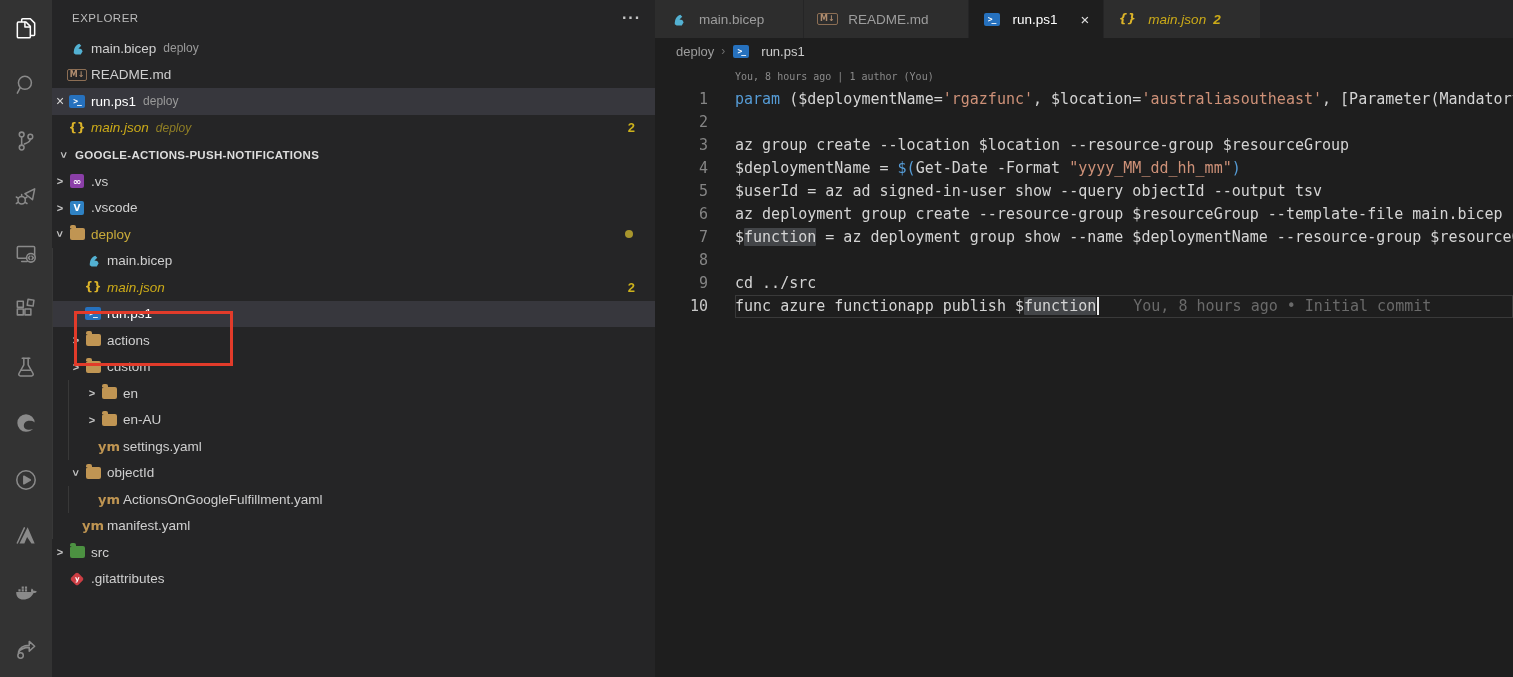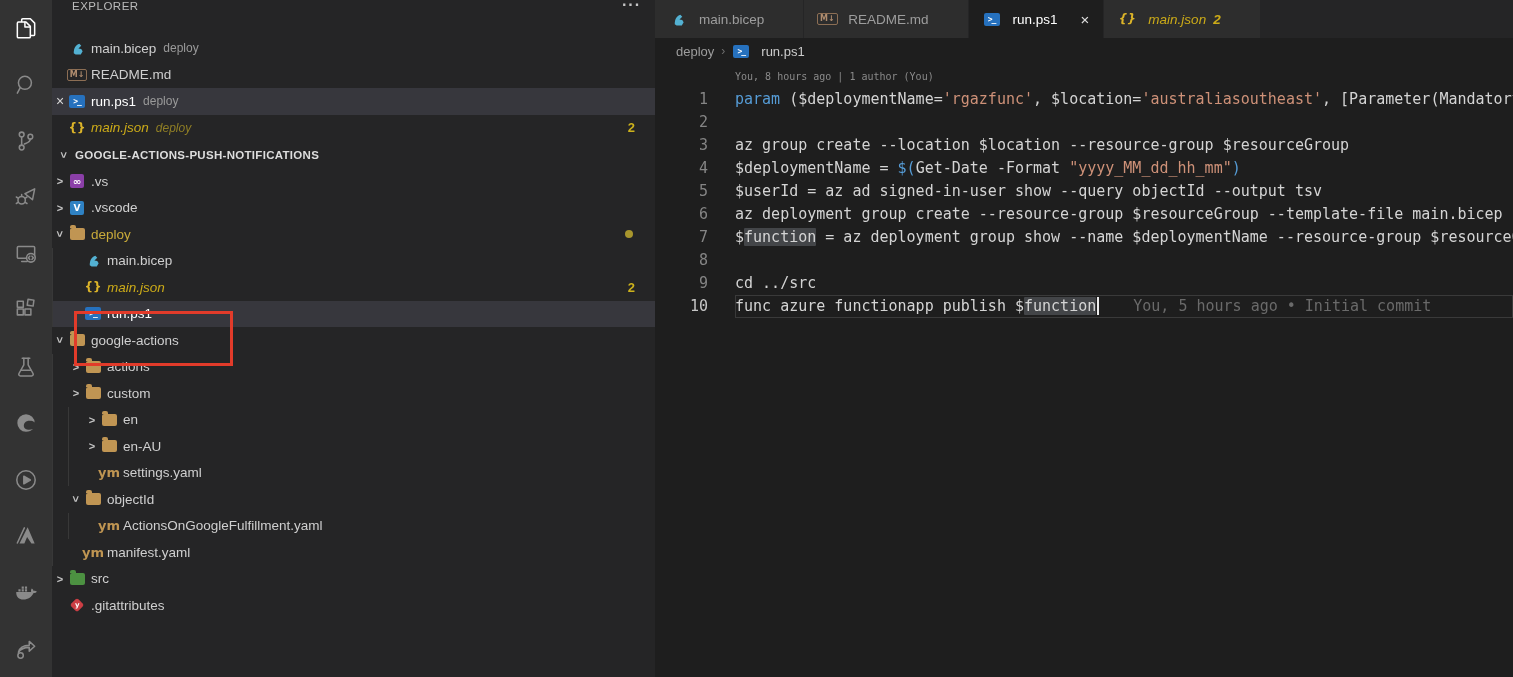--- a/index.html
+++ b/index.html
@@ -7,21 +7,21 @@
        font-family:"Liberation Sans",sans-serif;-webkit-font-smoothing:antialiased;position:relative}
 
   
   .activitybar{width:52px;flex:none;background:#333333;display:flex;flex-direction:column;align-items:center}
   .ab-item{width:52px;height:57px;display:flex;align-items:center;justify-content:center;cursor:pointer}
   .ab-item svg{stroke:#8a8a8a;fill:none;stroke-width:1.4;stroke-linecap:round;stroke-linejoin:round}
   .ab-item.active svg{stroke:#ffffff}
 
   
   .sidebar{width:603px;flex:none;background:#252526;color:#cfcfcf;font-size:13.5px;position:relative;overflow:hidden}
-  .sb-header{height:35px;display:flex;align-items:flex-start;padding:0 14px 0 20px;font-size:11.5px;color:#bbbbbb;letter-spacing:.5px}
+  .sb-header{height:35px;display:flex;align-items:center;padding:0 14px 0 20px;font-size:11.5px;color:#bbbbbb;letter-spacing:.5px}
   .sb-menu{margin-left:auto;color:#c5c5c5;font-size:16px;font-weight:bold;letter-spacing:1px;cursor:pointer;line-height:10px}
   .sect{height:27px;display:flex;align-items:center;font-weight:700;font-size:11.5px;color:#dddddd;letter-spacing:.3px;cursor:pointer}
   .sect .chev{margin:0 3px 0 4px}
   .row{height:26.5px;display:flex;align-items:center;cursor:pointer;position:relative}
   .row.selected{background:#37373d;color:#ffffff}
   .chev{width:16px;flex:none;text-align:center;color:#c5c5c5;font-size:11px;font-weight:bold;display:inline-block}
   .chev.open{transform:rotate(90deg)}
   .indent{width:16px;flex:none;height:100%;}
   .indent.guide{box-shadow:inset 1px 0 0 #383838}
   .fi{width:18px;flex:none;display:inline-flex;align-items:center;justify-content:center;margin-right:5px;font-family:"DejaVu Sans",sans-serif}
@@ -252,27 +252,20 @@
       </div>
       <div class="row selected">
         <span class="indent guide"></span>
         <span class="gap16"></span>
         <span class="fi">
           <span class="g-box g-ps">&gt;_</span>
         </span>
         <span class="lbl">run.ps1</span>
       </div>
       <div class="row">
-        <span class="chev open">&gt;</span>
-        <span class="fi">
-          <span class="g-folder"></span>
-        </span>
-        <span class="lbl">google-actions</span>
-      </div>
-      <div class="row">
         <span class="indent guide"></span>
         <span class="chev">&gt;</span>
         <span class="fi">
           <span class="g-folder"></span>
         </span>
         <span class="lbl">actions</span>
       </div>
       <div class="row">
         <span class="indent guide"></span>
         <span class="chev">&gt;</span>
@@ -433,18 +426,18 @@
       <div class="cline">
         <div class="gutter">8</div>
         <div class="ctext"></div>
       </div>
       <div class="cline">
         <div class="gutter">9</div>
         <div class="ctext"><span class="tk">cd ../src</span></div>
       </div>
       <div class="cline current">
         <div class="gutter">10</div>
-        <div class="ctext"><span class="tk">func azure functionapp publish </span><span class="tk">$</span><span class="tkw">function</span><span class="cursor"></span><span class="tkb">You, 5 hours ago • Initial commit</span></div>
+        <div class="ctext"><span class="tk">func azure functionapp publish </span><span class="tk">$</span><span class="tkw">function</span><span class="cursor"></span><span class="tkb">You, 8 hours ago • Initial commit</span></div>
       </div>
     </div>
 </div>
 
 <div class="annotation"></div>
 
 </body></html>

